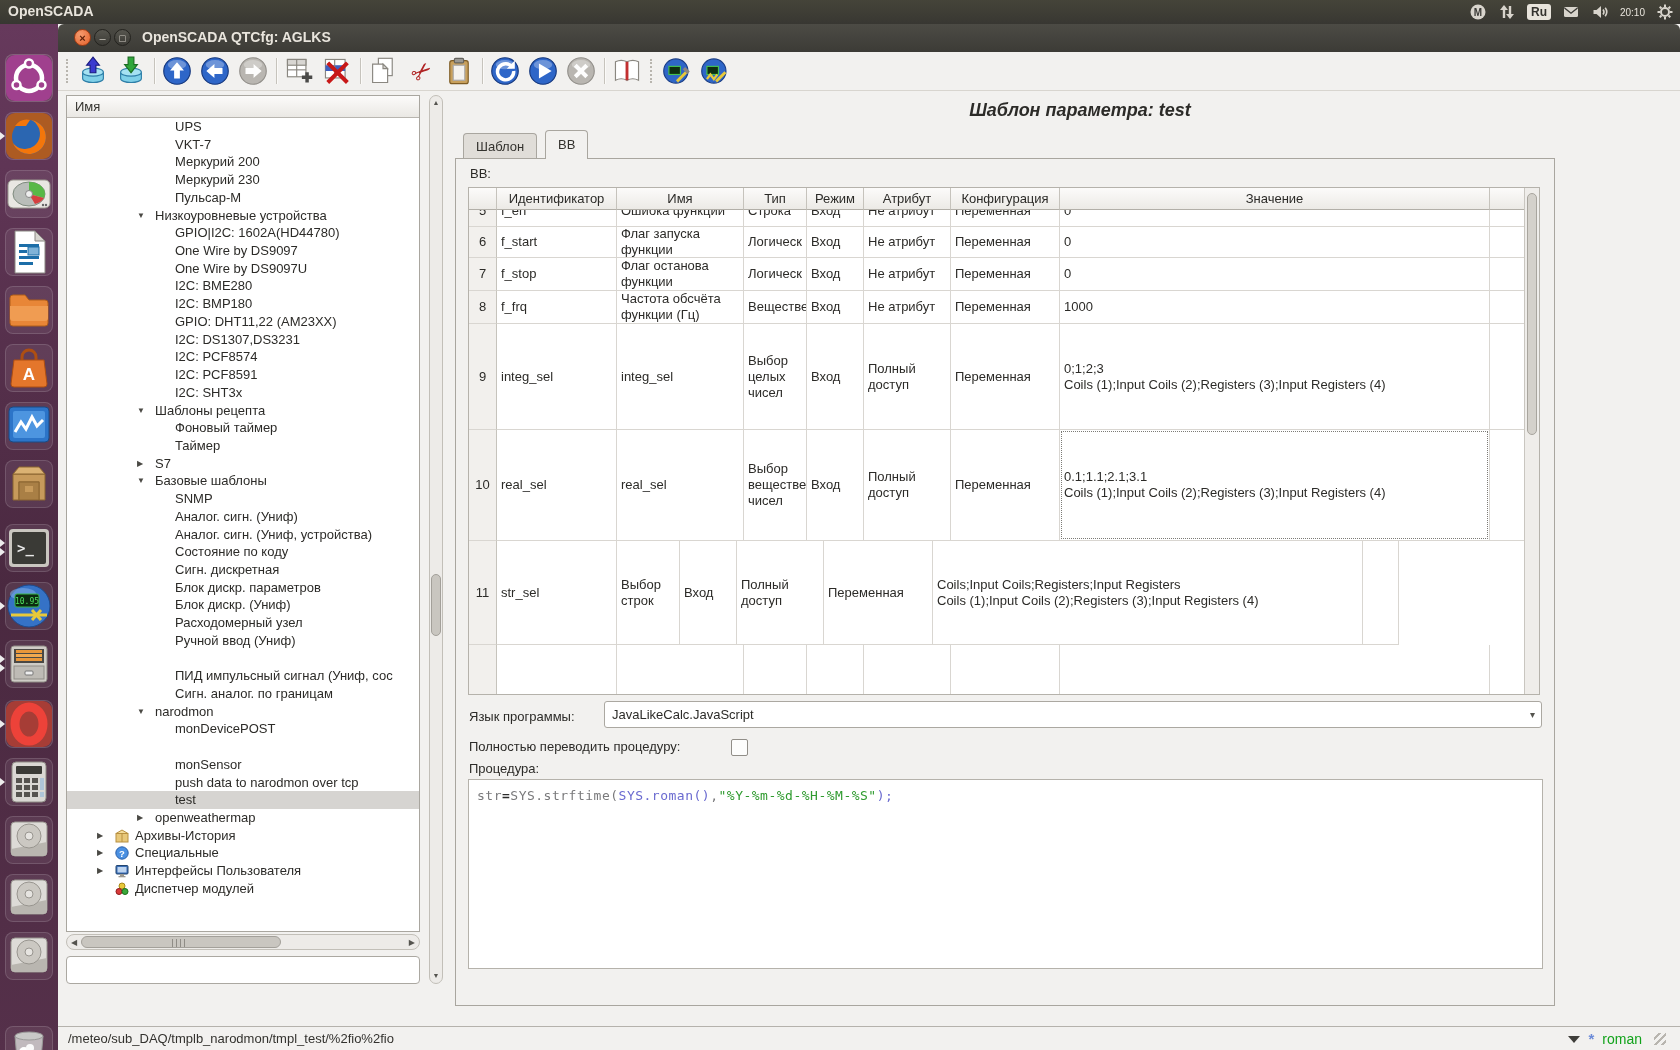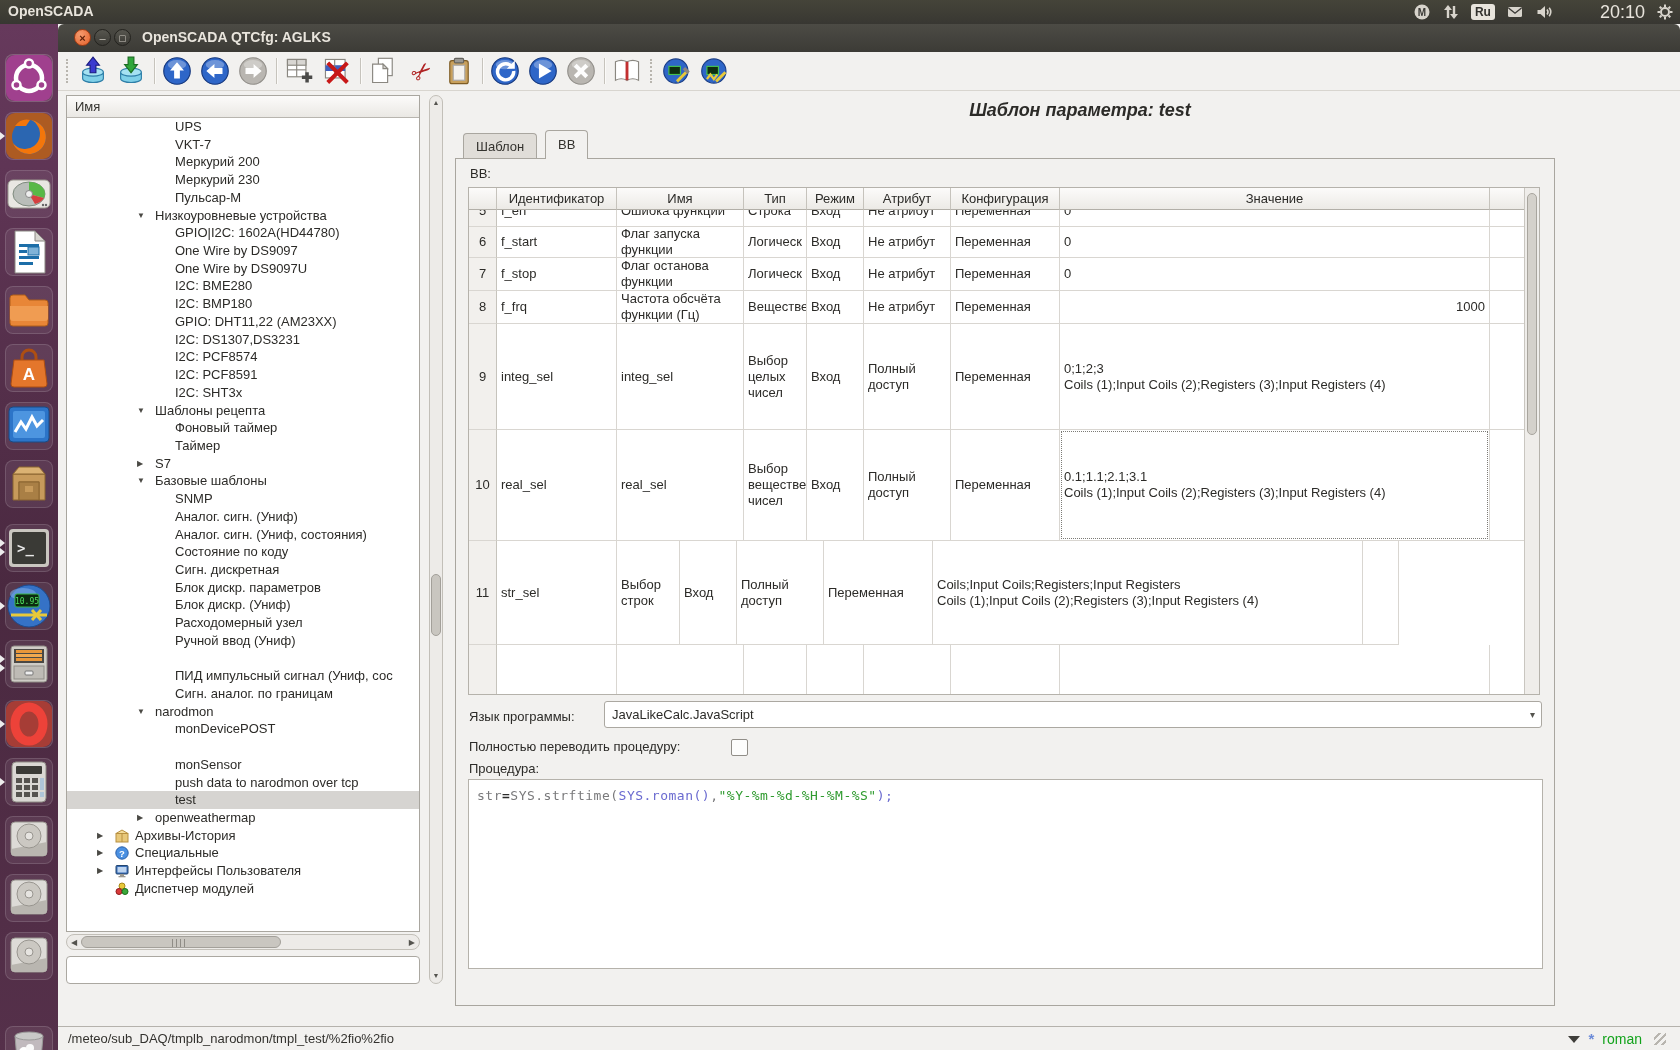--- a/index.html
+++ b/index.html
@@ -8,21 +8,21 @@
        -webkit-font-smoothing:antialiased;}
   
   .topbar{position:absolute;left:0;top:0;width:1680px;height:24px;
     background:linear-gradient(#454439,#383732);color:#E8E4DC;z-index:50;}
   .topbar-title{position:absolute;left:8px;top:3px;font-size:14px;font-weight:bold;}
   .tray{position:absolute;right:6px;top:0;height:24px;display:flex;align-items:center;gap:11px;}
   .tray-ic{width:18px;height:18px;display:inline-block;}
   .tray-ic svg{width:18px;height:18px;display:block;}
   .kbd-badge{background:#E8E4DC;color:#33322E;font-size:12px;font-weight:bold;
     padding:0px 4px;border-radius:3px;line-height:16px;}
-  .tray-time{font-size:18px;color:#E8E4DC;margin-left:36px;}
+  .tray-time{font-size:10px;color:#E8E4DC;}
   
   .launcher{position:absolute;left:0;top:24px;width:58px;height:1026px;
     background:linear-gradient(180deg,#66395C,#4A2940 55%,#55304A);z-index:40;}
   .tile{position:absolute;left:5px;width:48px;height:48px;border-radius:8px;
     background:rgba(255,255,255,.07);box-shadow:inset 0 0 0 1px rgba(255,255,255,.14);}
   .tile svg{width:48px;height:48px;display:block;}
   .pip{position:absolute;left:0;width:0;height:0;border-top:4px solid transparent;
     border-bottom:4px solid transparent;border-left:5px solid #EDEDED;}
   
   .win{position:absolute;left:58px;top:24px;width:1622px;height:1026px;
@@ -549,21 +549,21 @@
           <span class="tarrow" style="left: 70px;">▼</span>
           <span class="tlabel" style="left: 88px;">Базовые шаблоны</span>
         </div>
         <div class="trow">
           <span class="tlabel" style="left: 108px;">SNMP</span>
         </div>
         <div class="trow">
           <span class="tlabel" style="left: 108px;">Аналог. сигн. (Униф)</span>
         </div>
         <div class="trow">
-          <span class="tlabel" style="left: 108px;">Аналог. сигн. (Униф, состояния)</span>
+          <span class="tlabel" style="left: 108px;">Аналог. сигн. (Униф, устройства)</span>
         </div>
         <div class="trow">
           <span class="tlabel" style="left: 108px;">Состояние по коду</span>
         </div>
         <div class="trow">
           <span class="tlabel" style="left: 108px;">Сигн. дискретная</span>
         </div>
         <div class="trow">
           <span class="tlabel" style="left: 108px;">Блок дискр. параметров</span>
         </div>
@@ -811,21 +811,21 @@
           </div>
           <div class="tc " style="width: 57px;">
             <span class="cv">Вход</span>
           </div>
           <div class="tc " style="width: 87px;">
             <span class="cv">Не атрибут</span>
           </div>
           <div class="tc " style="width: 109px;">
             <span class="cv">Переменная</span>
           </div>
-          <div class="tc " style="width: 430px; justify-content: flex-end;">
+          <div class="tc " style="width: 430px;">
             <span class="cv">1000</span>
           </div>
           <div class="tc " style="width: 36px;">
             <span class="cv"></span>
           </div>
         </div>
         <div class="trowt" style="height: 106px; overflow: hidden;">
           <div class="tc numc" style="width: 28px;">
             <span class="cv">9</span>
           </div>

